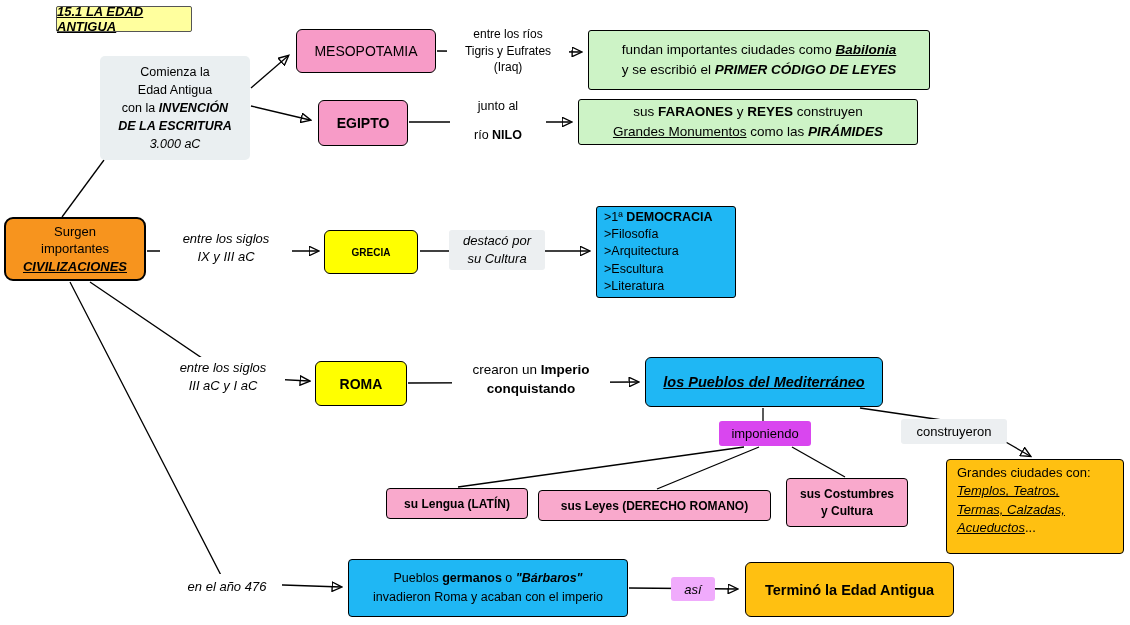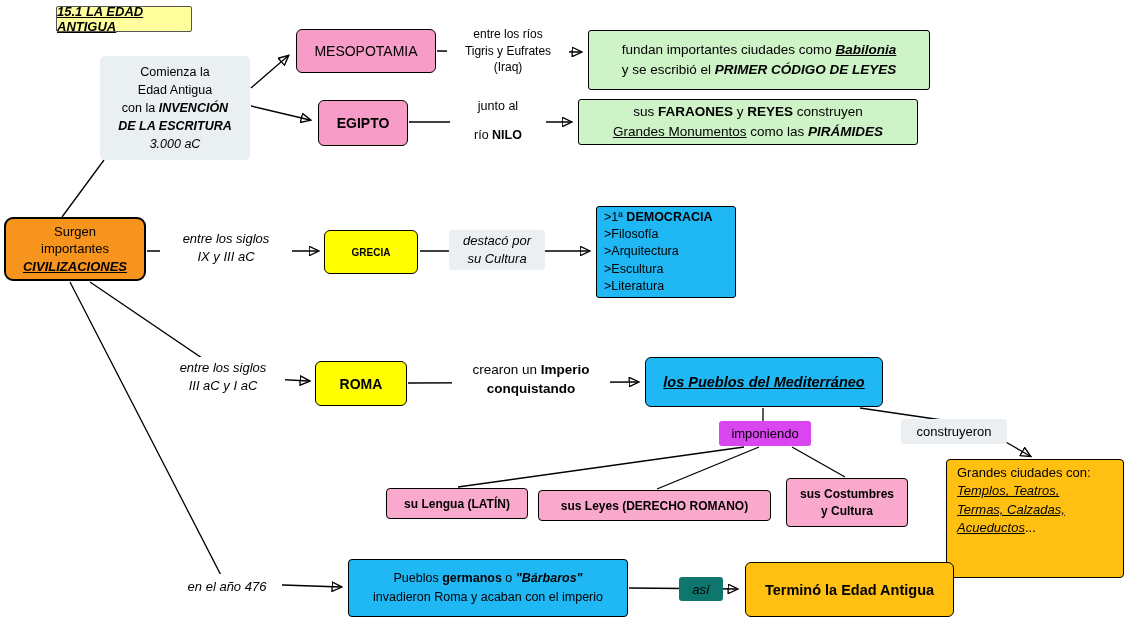--- a/index.html
+++ b/index.html
@@ -30,25 +30,25 @@
   .roma-edge{left:161px;top:357px;width:124px;height:40px;background:#fff;font-style:italic;font-size:13px;line-height:1.35;}
   .roma{left:315px;top:361px;width:92px;height:45px;background:#FFFF00;font-weight:700;font-size:14px;}
   .roma-mid{left:452px;top:360px;width:158px;height:40px;background:#fff;font-size:13.5px;line-height:1.4;}
   .med{left:645px;top:357px;width:238px;height:50px;background:#1FB7F4;border-width:1.5px;font-weight:700;font-style:italic;
        text-decoration:underline;font-size:14.5px;}
   .imponiendo{left:719px;top:421px;width:92px;height:25px;background:#d946ef;font-size:13px;border-radius:3px;}
   .construyeron{left:901px;top:419px;width:106px;height:25px;background:#ECEFF1;font-size:13px;border-radius:3px;}
   .latin{left:386px;top:488px;width:142px;height:31px;background:#F9A9CC;border-width:1.5px;border-radius:4px;font-weight:700;font-size:12px;}
   .leyes{left:538px;top:490px;width:233px;height:31px;background:#F9A9CC;border-width:1.5px;border-radius:4px;font-weight:700;font-size:12px;}
   .costum{left:786px;top:478px;width:122px;height:49px;background:#F9A9CC;border-width:1.5px;border-radius:4px;font-weight:700;font-size:12px;line-height:1.35;}
-  .ciudades{left:946px;top:459px;width:178px;height:119px;background:#FFC011;border:1.2px solid #000;border-radius:4px;
+  .ciudades{left:946px;top:459px;width:178px;height:95px;background:#FFC011;border:1.2px solid #000;border-radius:4px;
             font-size:13px;line-height:1.42;text-align:left;padding:4px 10px;justify-content:flex-start;}
   .ano{left:172px;top:574px;width:110px;height:24px;background:#fff;font-style:italic;font-size:13px;}
   .german{left:348px;top:559px;width:280px;height:58px;background:#1FB7F4;border-width:1.5px;font-size:12.5px;line-height:1.5;border-radius:4px;}
-  .asi{left:671px;top:577px;width:44px;height:24px;background:#0f766e;font-style:italic;font-size:13px;border-radius:3px;margin-left:8px;}
+  .asi{left:671px;top:577px;width:44px;height:24px;background:#f0abfc;font-style:italic;font-size:13px;border-radius:3px;}
   .termino{left:745px;top:562px;width:209px;height:55px;background:#FFC011;font-weight:700;font-size:14.5px;}
 </style>
 </head>
 <body>
 
 <div class="canvas">
 
   <svg class="wires" width="1130" height="625" viewBox="0 0 1130 625">
     <defs>
       <marker id="ah" viewBox="0 0 10 10" refX="8.5" refY="5" markerWidth="9" markerHeight="8" orient="auto-start-reverse">

